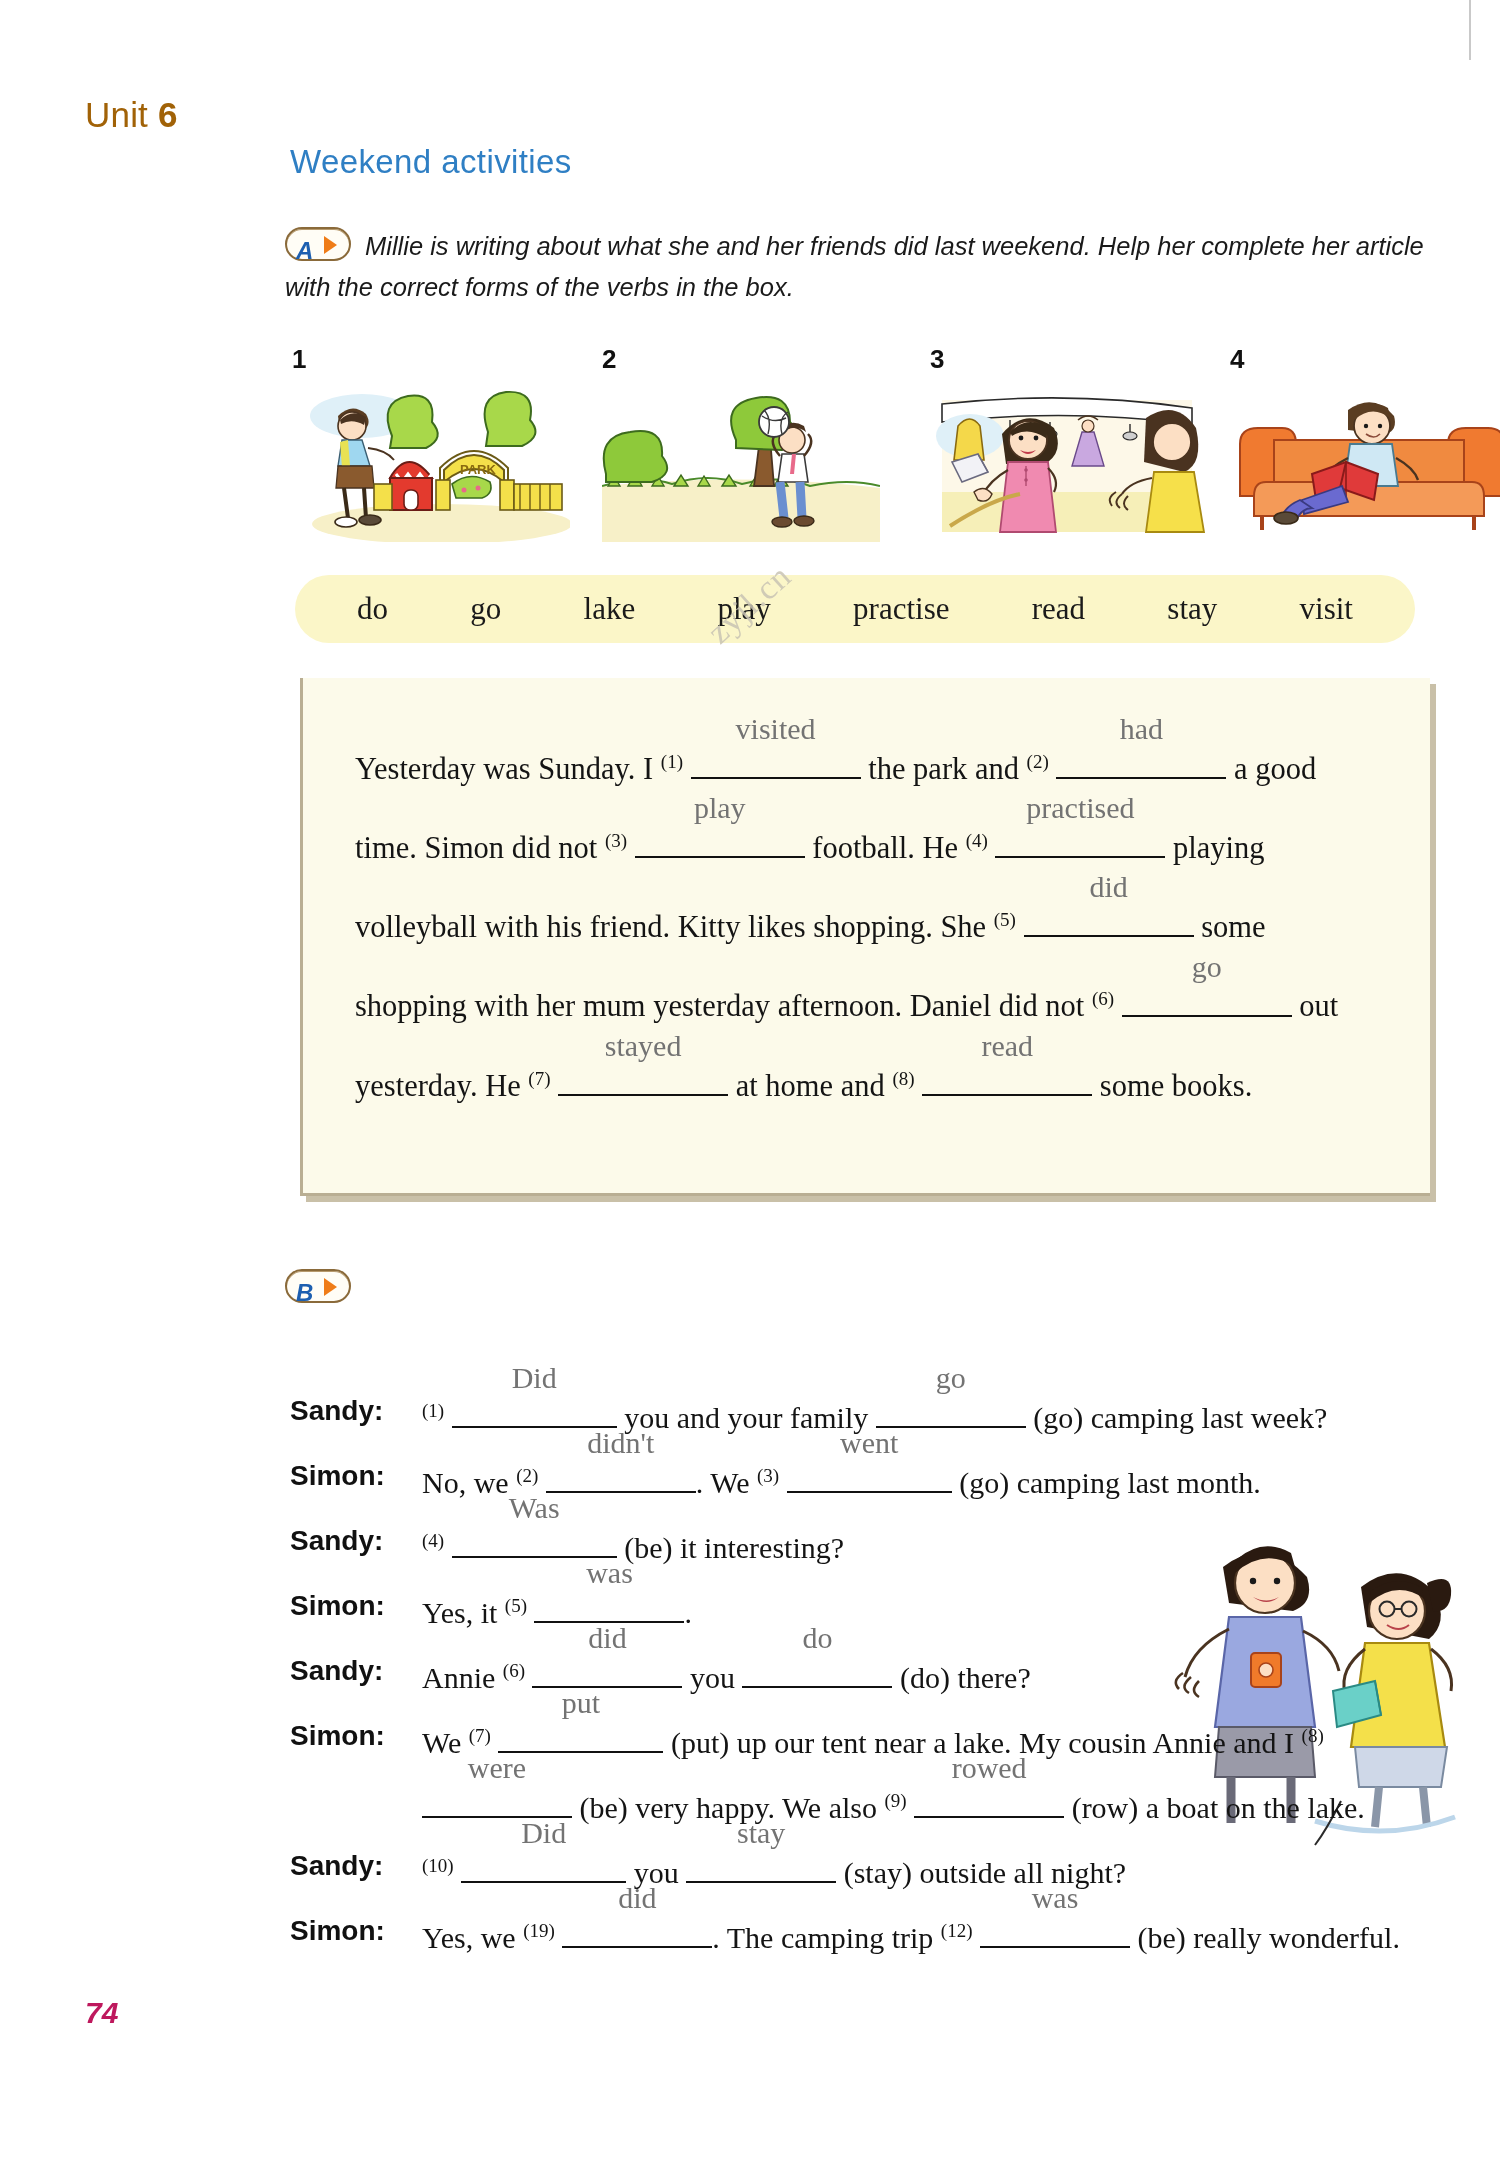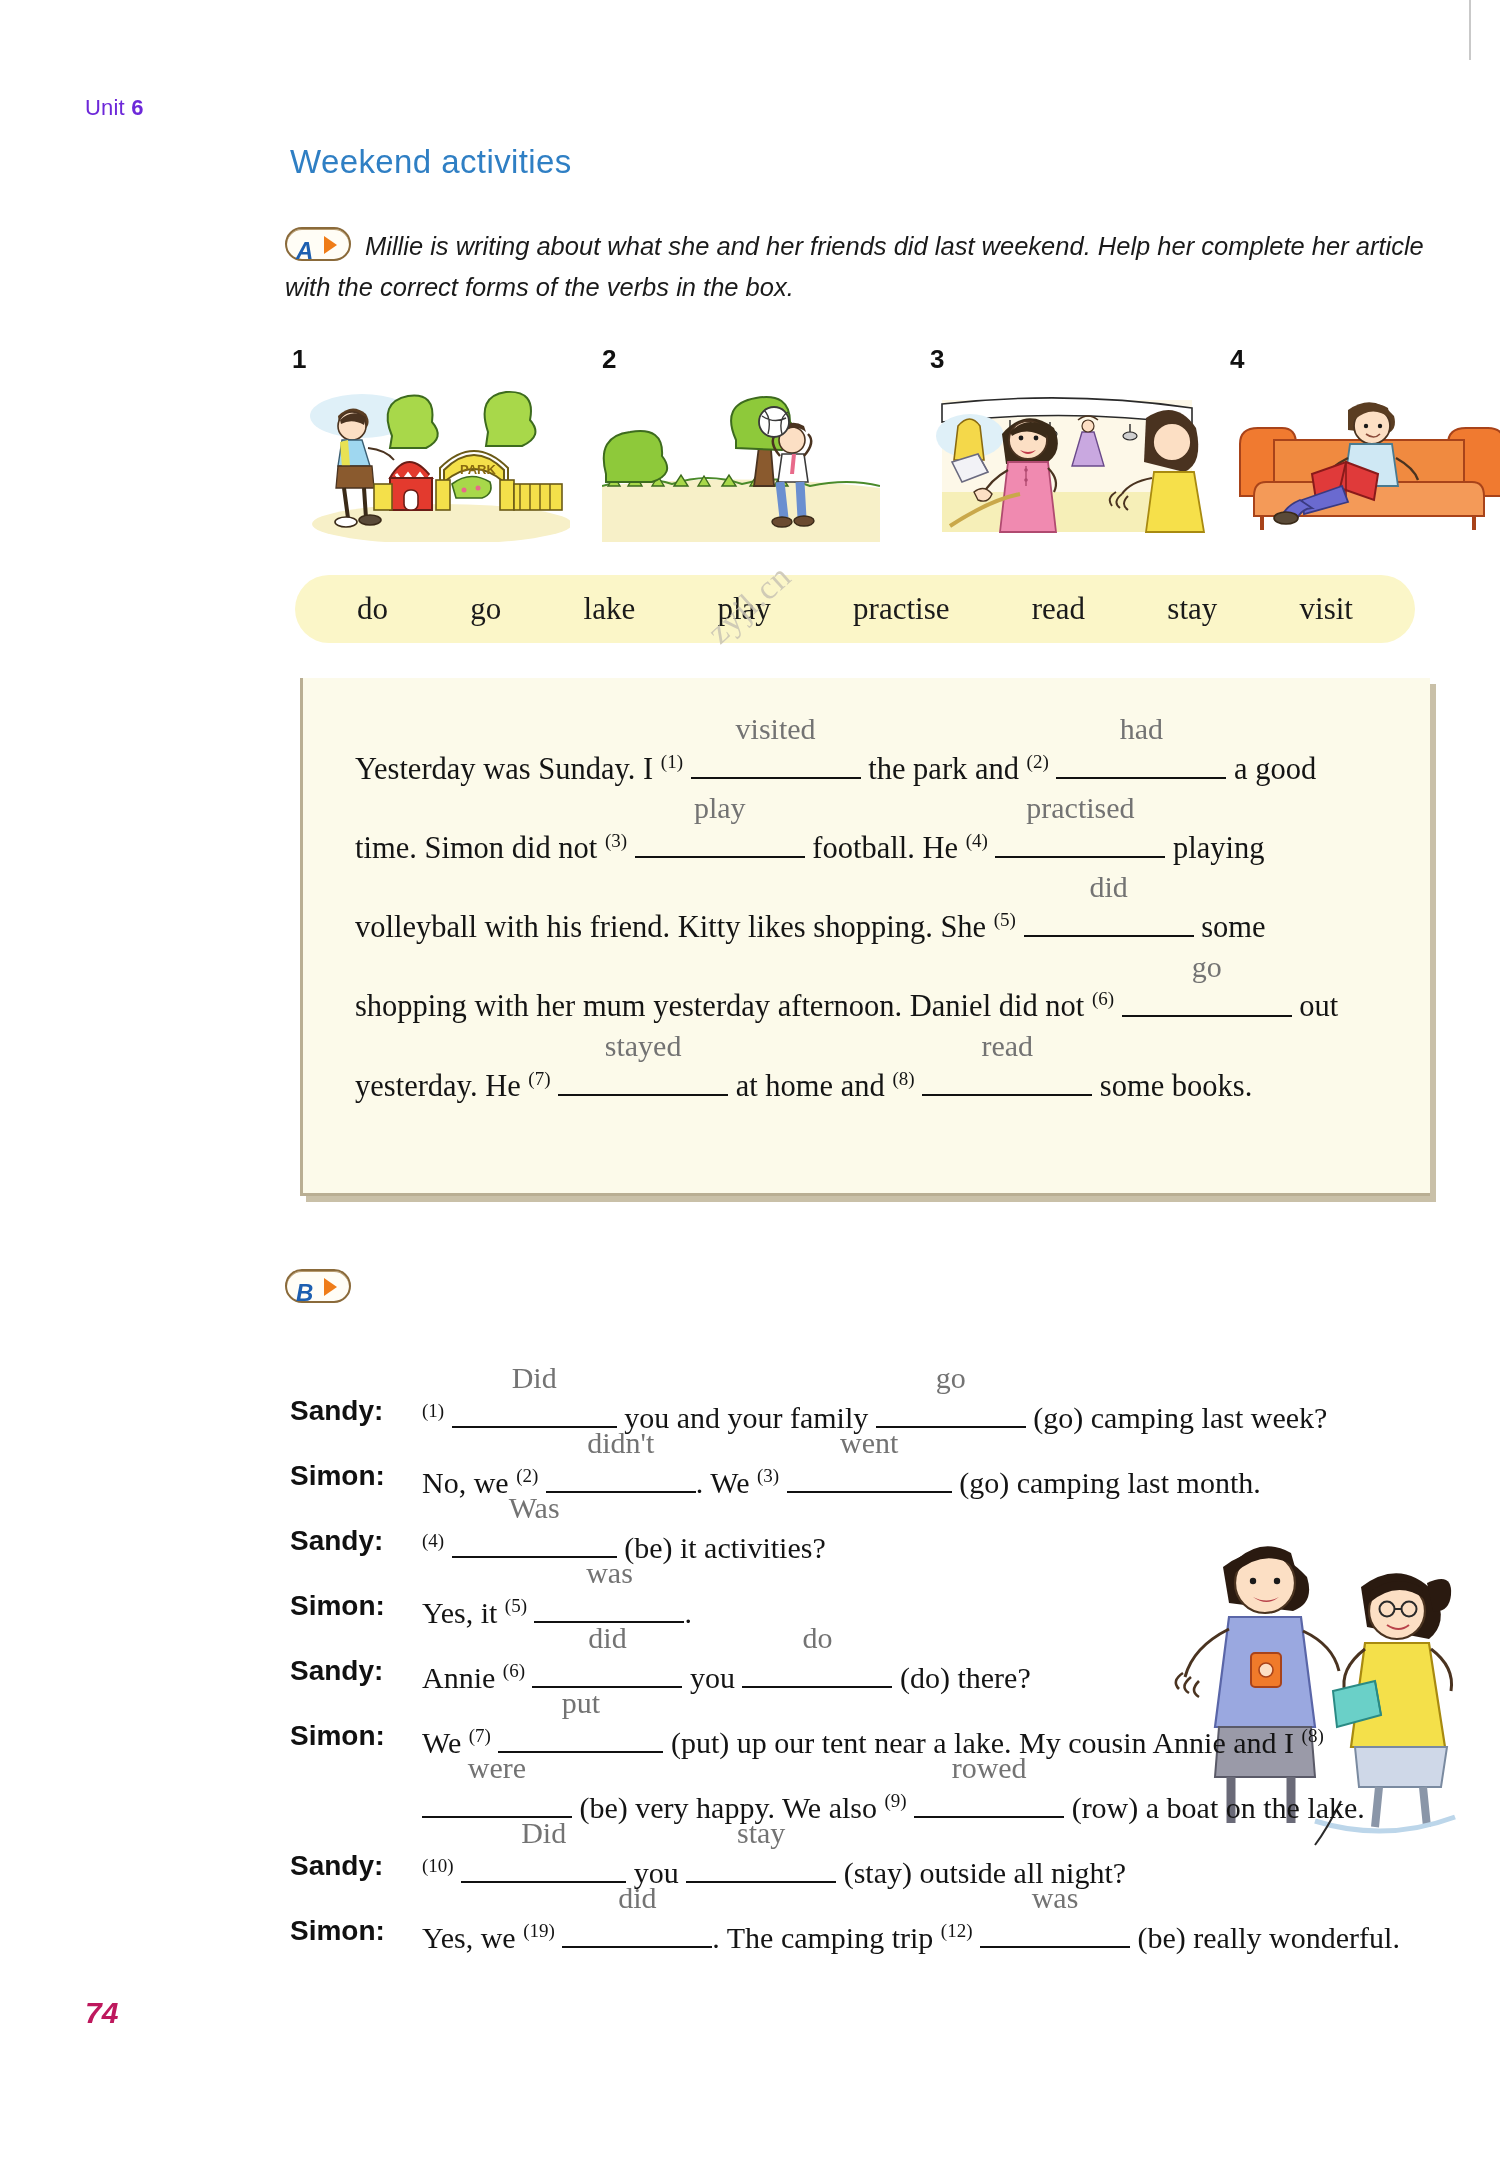--- a/index.html
+++ b/index.html
@@ -10,21 +10,21 @@
     font-family:"Liberation Serif", serif;
     position:relative;
     overflow:hidden;
   }
   .page { position:absolute; inset:0; }
 
   
   .unit-line {
     position:absolute; left:85px; top:95px;
     font-family:"Liberation Sans", sans-serif;
-    font-size:22px; color:#6d28d9; letter-spacing:.2px;
+    font-size:35px; color:#a16207; letter-spacing:.2px;
   }
   .unit-line b { font-weight:700; }
 
   .section-title {
     position:absolute; left:290px; top:143px;
     font-family:"Liberation Sans", sans-serif;
     font-size:33px; font-weight:400; color:#2f7fc4; letter-spacing:.4px;
   }
 
   
@@ -395,21 +395,21 @@
       <div class="row">
         <div class="spk">Sandy:</div>
         <div class="line"><span class="sup">(1)</span> <span class="blank w-lg"><span class="ans">Did</span></span><span> you and your family </span><span class="blank "><span class="ans">go</span></span><span> (go) camping last week?</span></div>
       </div>
       <div class="row">
         <div class="spk">Simon:</div>
         <div class="line"><span>No, we </span><span class="sup">(2)</span> <span class="blank "><span class="ans">didn't</span></span><span>. We </span><span class="sup">(3)</span> <span class="blank w-lg"><span class="ans">went</span></span><span> (go) camping last month.</span></div>
       </div>
       <div class="row">
         <div class="spk">Sandy:</div>
-        <div class="line"><span class="sup">(4)</span> <span class="blank w-lg"><span class="ans">Was</span></span><span> (be) it activities?</span></div>
+        <div class="line"><span class="sup">(4)</span> <span class="blank w-lg"><span class="ans">Was</span></span><span> (be) it interesting?</span></div>
       </div>
       <div class="row">
         <div class="spk">Simon:</div>
         <div class="line"><span>Yes, it </span><span class="sup">(5)</span> <span class="blank "><span class="ans">was</span></span><span>.</span></div>
       </div>
       <div class="row">
         <div class="spk">Sandy:</div>
         <div class="line"><span>Annie </span><span class="sup">(6)</span> <span class="blank "><span class="ans">did</span></span><span> you </span><span class="blank "><span class="ans">do</span></span><span> (do) there?</span></div>
       </div>
       <div class="row">

